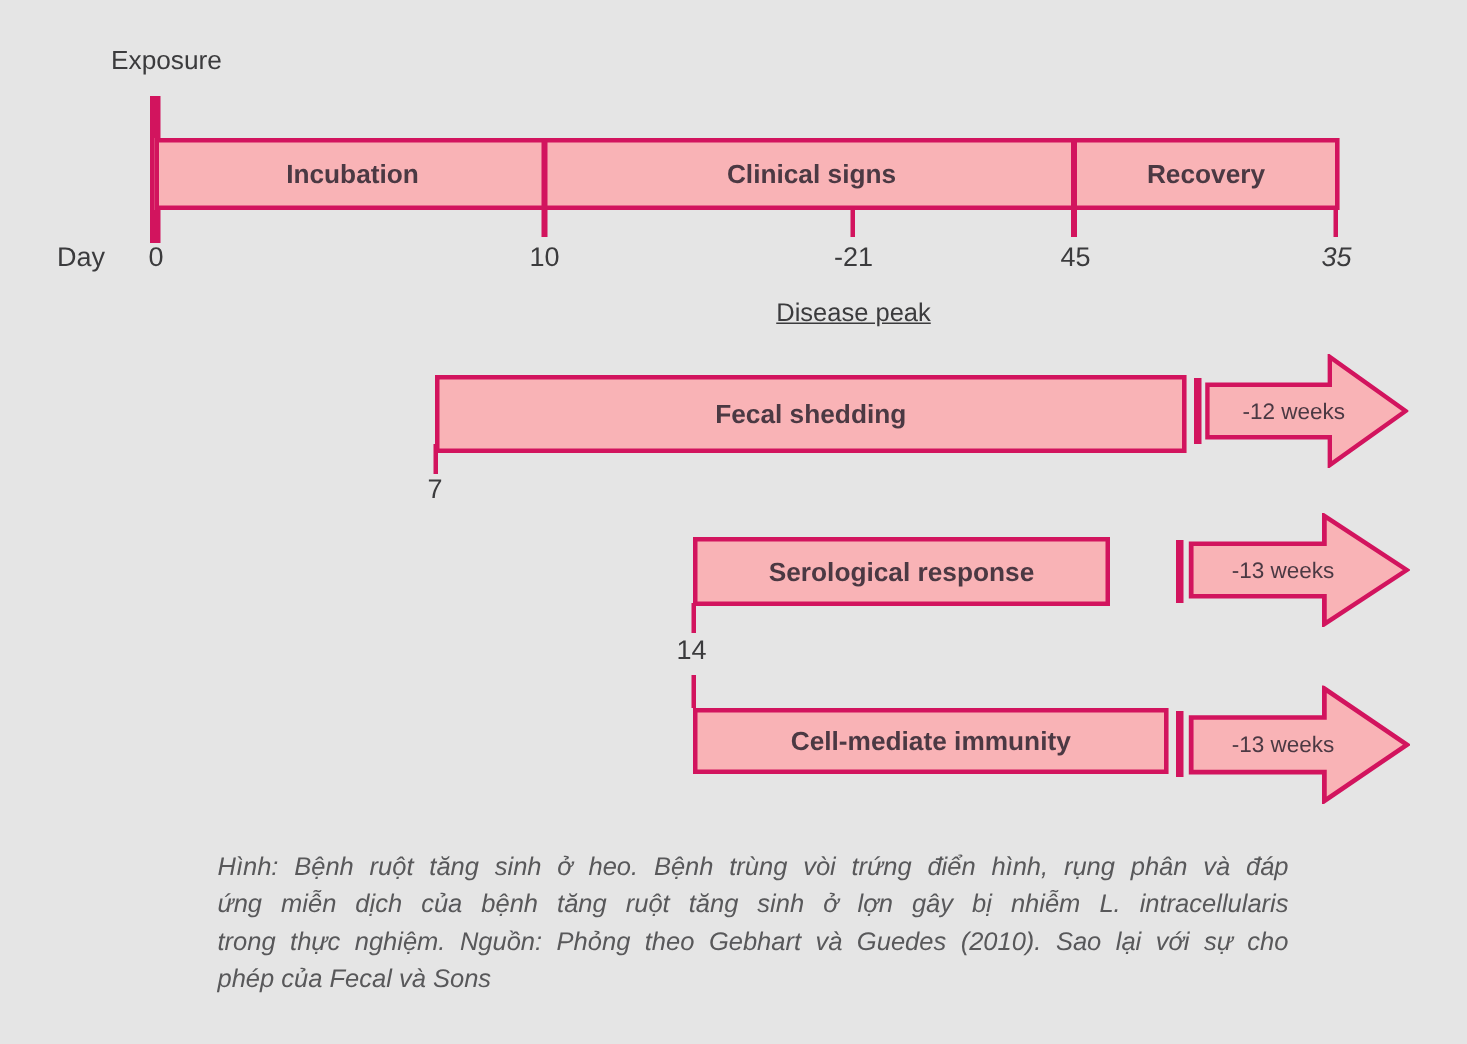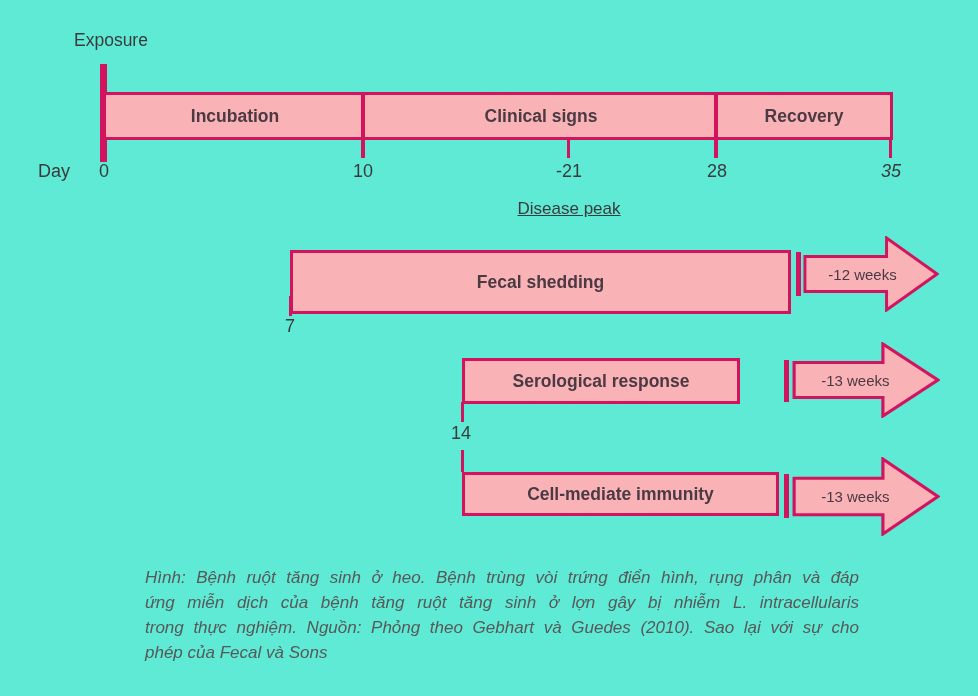--- a/index.html
+++ b/index.html
@@ -7,21 +7,21 @@
     --fill:#f9b3b6;
     --bar-text:#4b3943;
     --text:#3b3b3d;
     --caption:#58585a;
   }
   *{margin:0;padding:0;box-sizing:border-box;}
   html,body{background:#ffffff;}
   .stage{
     position:relative;
     width:978px;height:696px;
-    background:#5eead4;
+    background:#e5e5e5;
     font-family:"Liberation Sans","DejaVu Sans",sans-serif;
     color:var(--text);
     overflow:hidden;
   }
   .abs{position:absolute;}
   .label{font-size:17.5px;color:var(--text);white-space:nowrap;}
   .center-x{transform:translateX(-50%);}
   
   .main-bar{
     left:103px;top:92px;width:790px;height:48px;
@@ -79,26 +79,26 @@
   <div class="abs vtick" style="left:361px;top:92px;width:4px;height:66px;"></div>
   <div class="abs vtick" style="left:714px;top:92px;width:4px;height:66px;"></div>
 
   <div class="abs vtick" style="left:567px;top:140px;width:3px;height:18px;"></div>
   <div class="abs vtick" style="left:889px;top:140px;width:3px;height:18px;"></div>
 
   <div class="abs day-num" style="left:38px;">Day</div>
   <div class="abs day-num center-x" style="left:104px;">0</div>
   <div class="abs day-num center-x" style="left:363px;">10</div>
   <div class="abs day-num center-x" style="left:569px;">-21</div>
-  <div class="abs day-num center-x" style="left:717px;">28</div>
+  <div class="abs day-num center-x" style="left:717px;">45</div>
   <div class="abs day-num center-x" style="left:891px;font-style:italic;">35</div>
 
   <div class="abs label center-x" style="left:569px;top:199px;font-size:17px;text-decoration:underline;">Disease peak</div>
 
-  <div class="abs row-bar" style="left:290px;top:250px;width:501px;height:64px;">
+  <div class="abs row-bar" style="left:290px;top:250px;width:501px;height:52px;">
     <span class="seg-label">Fecal shedding</span>
   </div>
   <div class="abs vtick" style="left:289px;top:296px;width:3px;height:20px;"></div>
   <div class="abs day-num center-x" style="left:290px;top:316px;">7</div>
   <div class="abs vtick" style="left:796px;top:252px;width:5px;height:44px;"></div>
   <div class="abs arrow-wrap" style="left:803px;top:236px;width:136px;height:76px;">
     <svg width="136" height="76" viewBox="0 0 140 78" preserveAspectRatio="none">
       <polygon points="2,21 86,21 86,2 138,39 86,76 86,57 2,57" fill="#f9b3b6" stroke="#d2145e" stroke-width="3"></polygon>
     </svg>
     <div class="arrow-label">-12 weeks</div>

